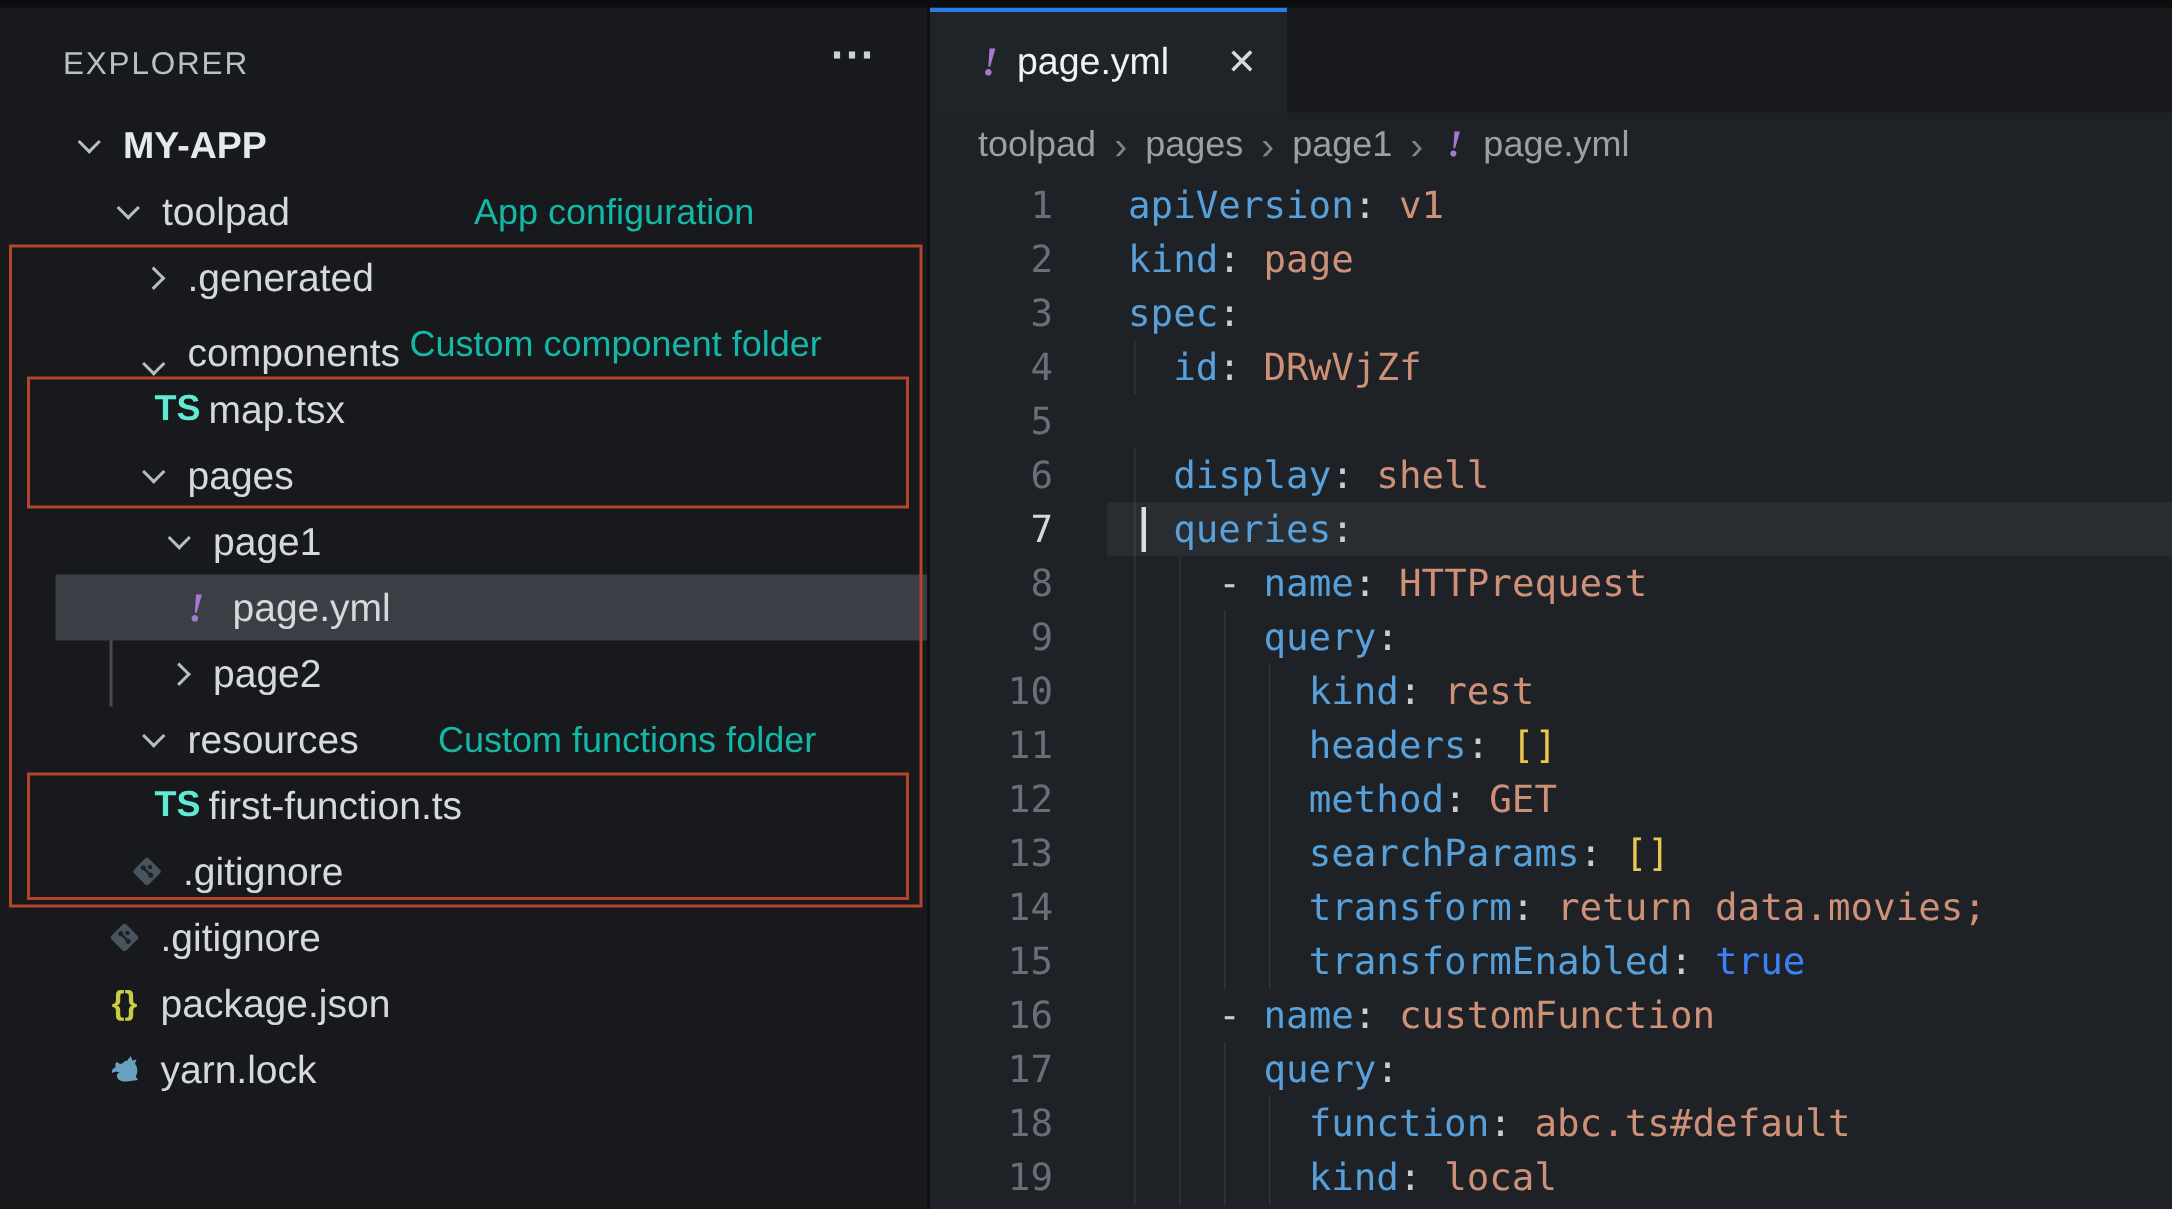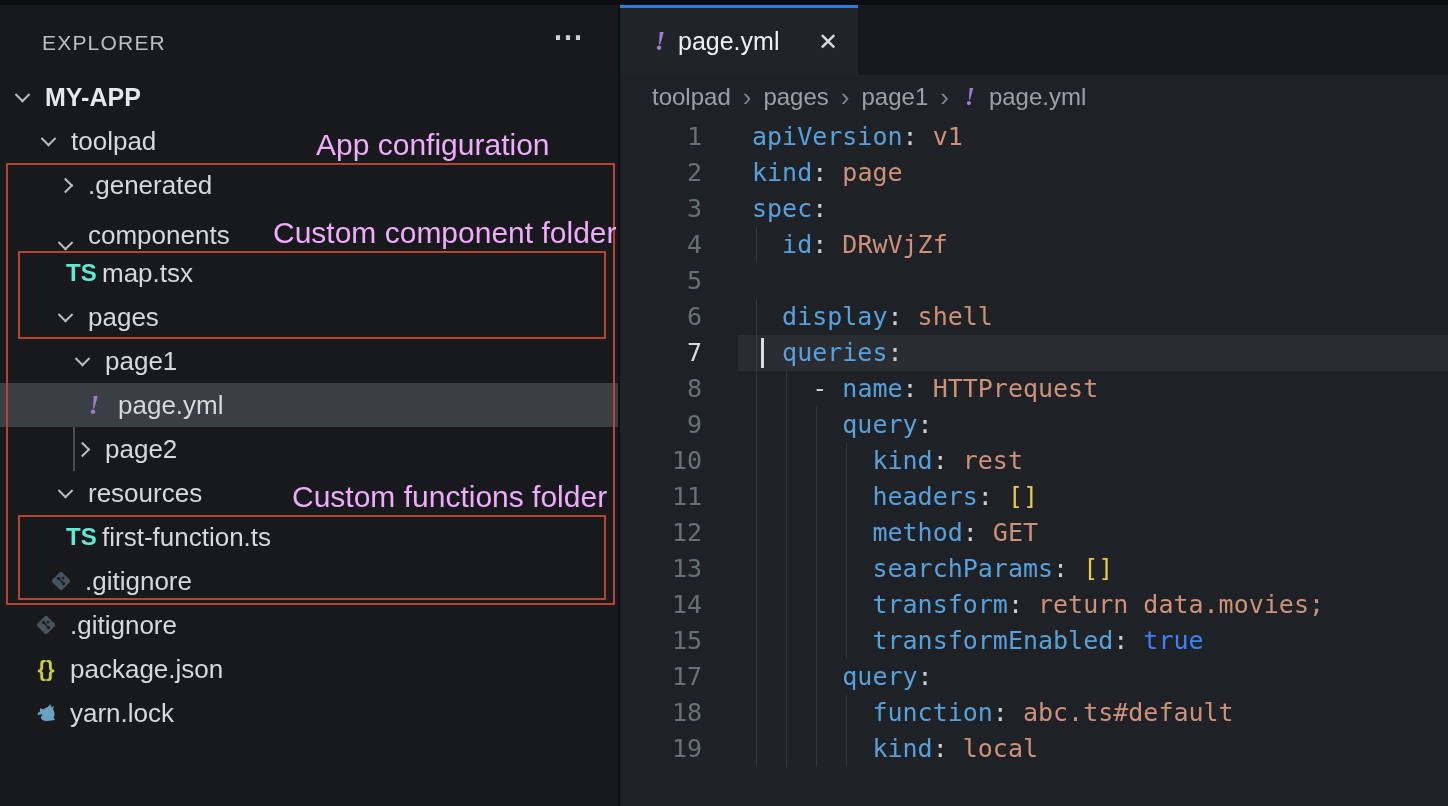--- a/index.html
+++ b/index.html
@@ -15,21 +15,21 @@
   .sidebar { position:absolute; top:0; left:0; width:618px; height:806px; background:#17191d; }
   .sb-header { position:absolute; top:0; left:0; right:0; height:75px;text-decoration:underline; }
   .sb-title {
     position:absolute; left:42px; top:31px; font-size:21px; letter-spacing:1.2px;
     color:#b9bfc5;
   }
   .sb-more {
     position:absolute; right:32px; top:22px; color:#ccd1d6; font-size:30px; font-weight:bold;
     letter-spacing:3px; cursor:pointer; line-height:30px;
   }
-  .tree { position:absolute; top:75px; left:0; right:0; }
+  .tree { position:absolute; top:75px; left:0; right:0;padding-left:37px; }
   .row { position:relative; height:44px; display:flex; align-items:center; color:#d6d9dc; font-size:26px; cursor:pointer; }
   .row.root { font-weight:bold; font-size:25px; color:#e6e9eb; }
   .row.selected { background:#3a3f45; }
   .chev {
     width:11px; height:11px; border-right:2.5px solid #b8bdc2; border-bottom:2.5px solid #b8bdc2;
     display:inline-block; flex:none; margin-right:17px; margin-left:3px;
   }
   .chev.down { transform:rotate(45deg) translate(-2px,-2px); }
   .chev.right { transform:rotate(-45deg); }
   .fic { flex:none; width:24px; margin-right:12px; text-align:center; font-weight:bold; display:inline-block; }
@@ -37,21 +37,21 @@
   .fic.yml { color:#a678ce; font-size:27px; font-style:italic; font-family:"Liberation Serif",serif; }
   .fic.json{ color:#cbcb41; font-size:22px; }
   .fic svg { display:block; margin:0 auto; }
   .active-guide { position:absolute; left:73px; top:427px; width:2px; height:44px; background:rgba(255,255,255,0.22); z-index:5; }
 
   
   .ann-box { position:absolute; border:2px solid #b5432e; z-index:10; pointer-events:none; }
   .ann-box.b1 { left:6px;  top:163px; width:609px; height:442px; }
   .ann-box.b2 { left:18px; top:251px; width:588px; height:88px;  }
   .ann-box.b3 { left:18px; top:515px; width:588px; height:85px;  }
-  .ann-label { position:absolute; color:#f0abfc; font-size:30px; z-index:11; white-space:nowrap; }
+  .ann-label { position:absolute; color:#14b8a6; font-size:24px; z-index:11; white-space:nowrap; }
   .ann-label.l1 { left:316px; top:128px; }
   .ann-label.l2 { left:273px; top:216px; }
   .ann-label.l3 { left:292px; top:480px; }
 
   
   .editor { position:absolute; top:0; left:620px; width:828px; height:806px; background:#1e2227; }
   .tabbar { position:absolute; top:0; left:0; right:0; height:75px; background:#17191d; }
   .tab {
     position:absolute; left:0; top:5px; width:238px; height:70px; background:#1f2428;
     border-top:3px solid #2a7de8; display:flex; align-items:center; cursor:pointer;
@@ -257,20 +257,24 @@
         </div>
         <div class="line">
           <span class="gut">14</span>
           <div class="lc"><i class="guide" style="left: calc(0ch + 4px);"></i><i class="guide" style="left: calc(2ch + 4px);"></i><i class="guide" style="left: calc(4ch + 4px);"></i><i class="guide" style="left: calc(6ch + 4px);"></i><span>        </span><span class="tok k">transform</span><span class="tok pu">:</span><span class="tok v"> return data.movies;</span></div>
         </div>
         <div class="line">
           <span class="gut">15</span>
           <div class="lc"><i class="guide" style="left: calc(0ch + 4px);"></i><i class="guide" style="left: calc(2ch + 4px);"></i><i class="guide" style="left: calc(4ch + 4px);"></i><i class="guide" style="left: calc(6ch + 4px);"></i><span>        </span><span class="tok k">transformEnabled</span><span class="tok pu">:</span><span class="tok bo"> true</span></div>
         </div>
         <div class="line">
+          <span class="gut">16</span>
+          <div class="lc"><i class="guide" style="left: calc(0ch + 4px);"></i><i class="guide" style="left: calc(2ch + 4px);"></i><span>    </span><span class="tok pu">- </span><span class="tok k">name</span><span class="tok pu">:</span><span class="tok v"> customFunction</span></div>
+        </div>
+        <div class="line">
           <span class="gut">17</span>
           <div class="lc"><i class="guide" style="left: calc(0ch + 4px);"></i><i class="guide" style="left: calc(2ch + 4px);"></i><i class="guide" style="left: calc(4ch + 4px);"></i><span>      </span><span class="tok k">query</span><span class="tok pu">:</span></div>
         </div>
         <div class="line">
           <span class="gut">18</span>
           <div class="lc"><i class="guide" style="left: calc(0ch + 4px);"></i><i class="guide" style="left: calc(2ch + 4px);"></i><i class="guide" style="left: calc(4ch + 4px);"></i><i class="guide" style="left: calc(6ch + 4px);"></i><span>        </span><span class="tok k">function</span><span class="tok pu">:</span><span class="tok v"> abc.ts#default</span></div>
         </div>
         <div class="line">
           <span class="gut">19</span>
           <div class="lc"><i class="guide" style="left: calc(0ch + 4px);"></i><i class="guide" style="left: calc(2ch + 4px);"></i><i class="guide" style="left: calc(4ch + 4px);"></i><i class="guide" style="left: calc(6ch + 4px);"></i><span>        </span><span class="tok k">kind</span><span class="tok pu">:</span><span class="tok v"> local</span></div>

